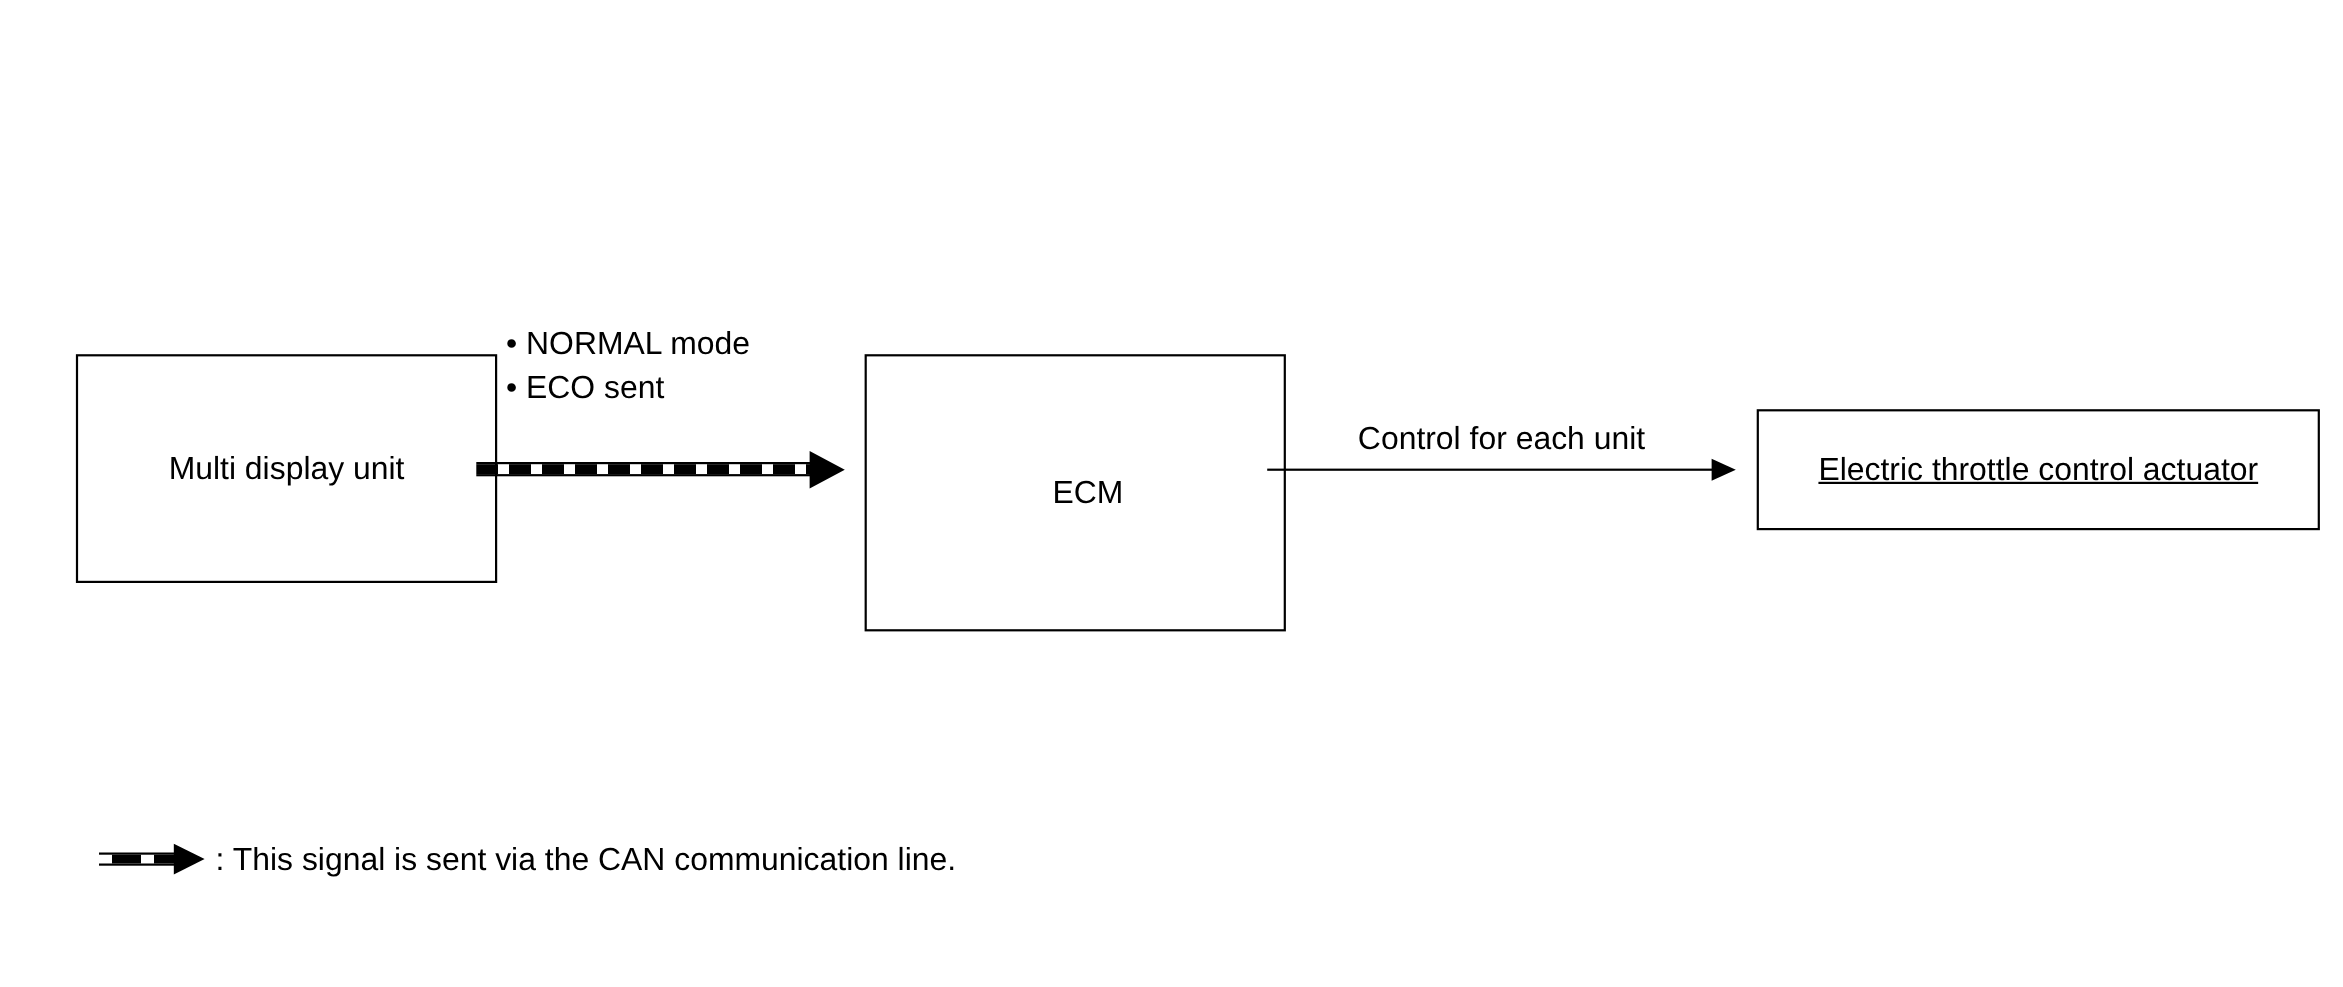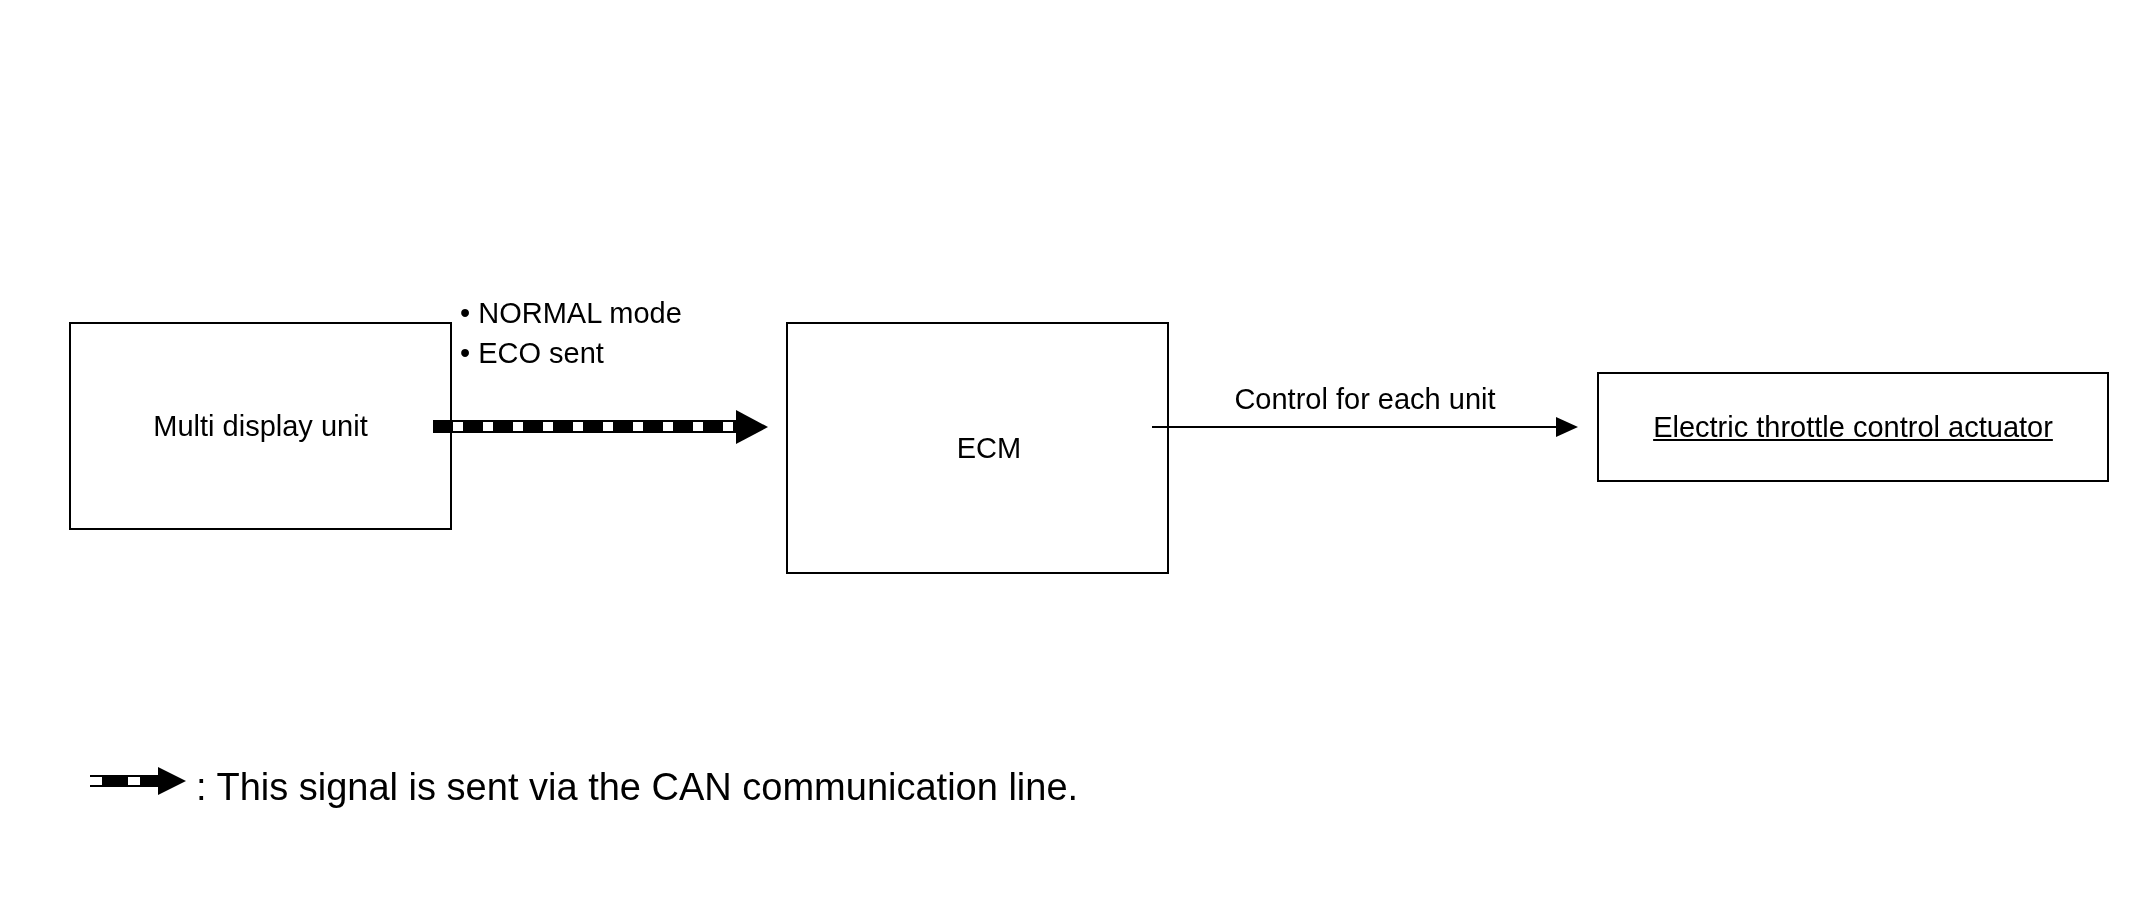--- a/index.html
+++ b/index.html
@@ -112,21 +112,21 @@
     width: 0;
     height: 0;
     border-left: 28px solid #000000;
     border-top: 14px solid transparent;
     border-bottom: 14px solid transparent;
   }
   .legend-text {
     position: absolute;
     left: 196px;
     top: 766px;
-    font-size: 38px;
+    font-size: 29px;
     white-space: nowrap;
   }
 </style>
 </head>
 <body>
 
 <div class="diagram">
 
   <div class="node node-multi">
     <span>Multi display unit</span>

